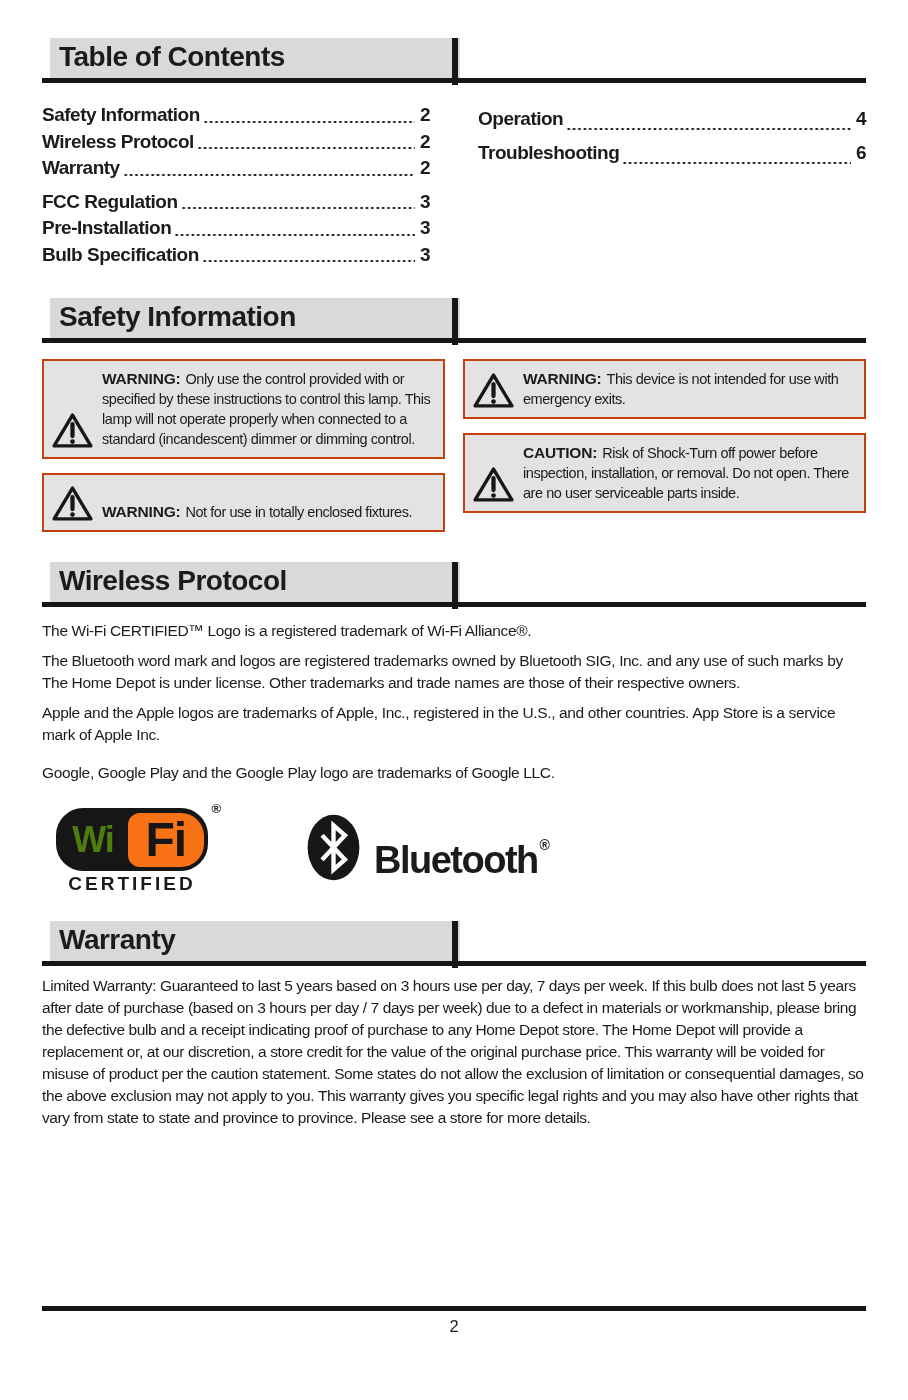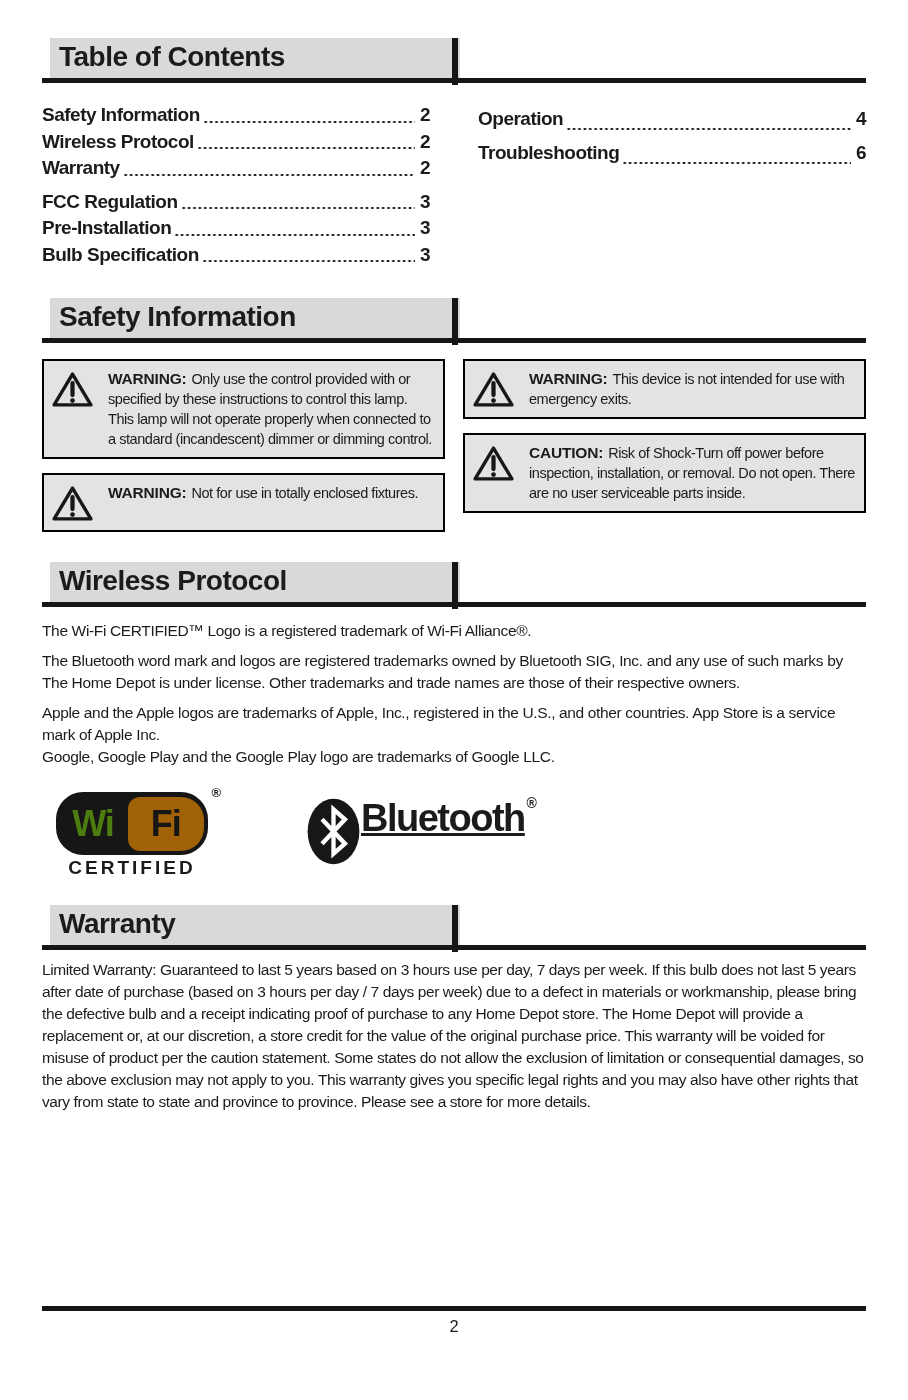--- a/index.html
+++ b/index.html
@@ -42,51 +42,51 @@
     background-image:radial-gradient(circle, #1b1b1b 1.25px, transparent 1.55px);
     background-size:5.4px 4px; background-repeat:repeat-x;
     background-position:left bottom 5px;
   }
   .toc-page { padding-left:2px; }
 
   
   .warn-grid { display:flex; gap:18px; margin-top:16px; flex:0 0 auto; }
   .warn-col  { flex:1; display:flex; flex-direction:column; gap:14px; align-items:stretch; }
   .warn-box  {
-    background:#e3e3e3; border:2px solid #000000;
-    padding:8px 9px 8px 8px; display:flex; gap:15px; align-items:flex-start;
+    background:#e3e3e3; border:2px solid #c2410c;
+    padding:8px 9px 8px 8px; display:flex; gap:9px; align-items:flex-end;
   }
   .warn-icon { flex:0 0 auto; margin-top:2px; }
   .warn-text { margin:0; font-size:14.5px; line-height:20px; letter-spacing:-0.45px; }
   .warn-label { font-size:15.5px; letter-spacing:-0.2px; margin-right:5px; }
 
   
   .body-text { margin:0 0 8px 0; font-size:15.5px; line-height:22px; letter-spacing:-0.35px; }
   .body-text.first { margin-top:13px; }
-  .body-text.tight { margin-bottom:0; }
+  .body-text.tight { margin-bottom:16px; }
 
   .logos { display:flex; align-items:flex-start; gap:98px; margin:24px 0 0 14px; flex:0 0 auto; }
 
   .wifi-logo { width:152px; }
   .wifi-badge { position:relative; width:152px; height:63px; background:#161616; border-radius:27px; }
   .wifi-wi {
     position:absolute; left:0; top:0; width:74px; height:100%;
     display:flex; align-items:center; justify-content:center;
     color:#4d7c0f; font-size:36px; font-weight:bold; letter-spacing:-1px;
   }
   .wifi-fi {
     position:absolute; left:72px; top:4.5px; right:4.5px; bottom:4.5px;
-    background:#a16207; border-radius:12px 23px 23px 12px;
+    background:#f97316; border-radius:12px 23px 23px 12px;
     display:flex; align-items:center; justify-content:center;
-    color:#161616; font-size:36px; font-weight:bold; letter-spacing:-1px;
+    color:#161616; font-size:48px; font-weight:bold; letter-spacing:-1px;
   }
   .wifi-reg { position:absolute; top:-7px; right:-13px; font-size:13px; font-weight:bold; }
   .wifi-caption { margin-top:2px; text-align:center; font-size:19px; font-weight:bold; letter-spacing:3px; }
 
-  .bt-logo { display:flex; align-items:flex-start; margin-top:5px;text-decoration:underline; }
+  .bt-logo { display:flex; align-items:flex-end; gap:13px; margin-top:5px; }
   .bt-text { font-size:38px; font-weight:bold; letter-spacing:-1.5px; position:relative; padding-right:12px; }
   .bt-reg  { position:absolute; top:-2px; right:0; font-size:14px; font-weight:bold; letter-spacing:0; }
 
   
   .warranty-heading { margin:20px 0 0 0; font-size:19.5px; font-weight:bold; letter-spacing:-0.4px; }
   .warranty-body { margin:9px 0 0 0; font-size:15.5px; line-height:22px; letter-spacing:-0.4px; }
 
   
   .footer { margin-top:auto; flex:0 0 auto; }
   .footer-rule { height:5px; background:#161616; }

